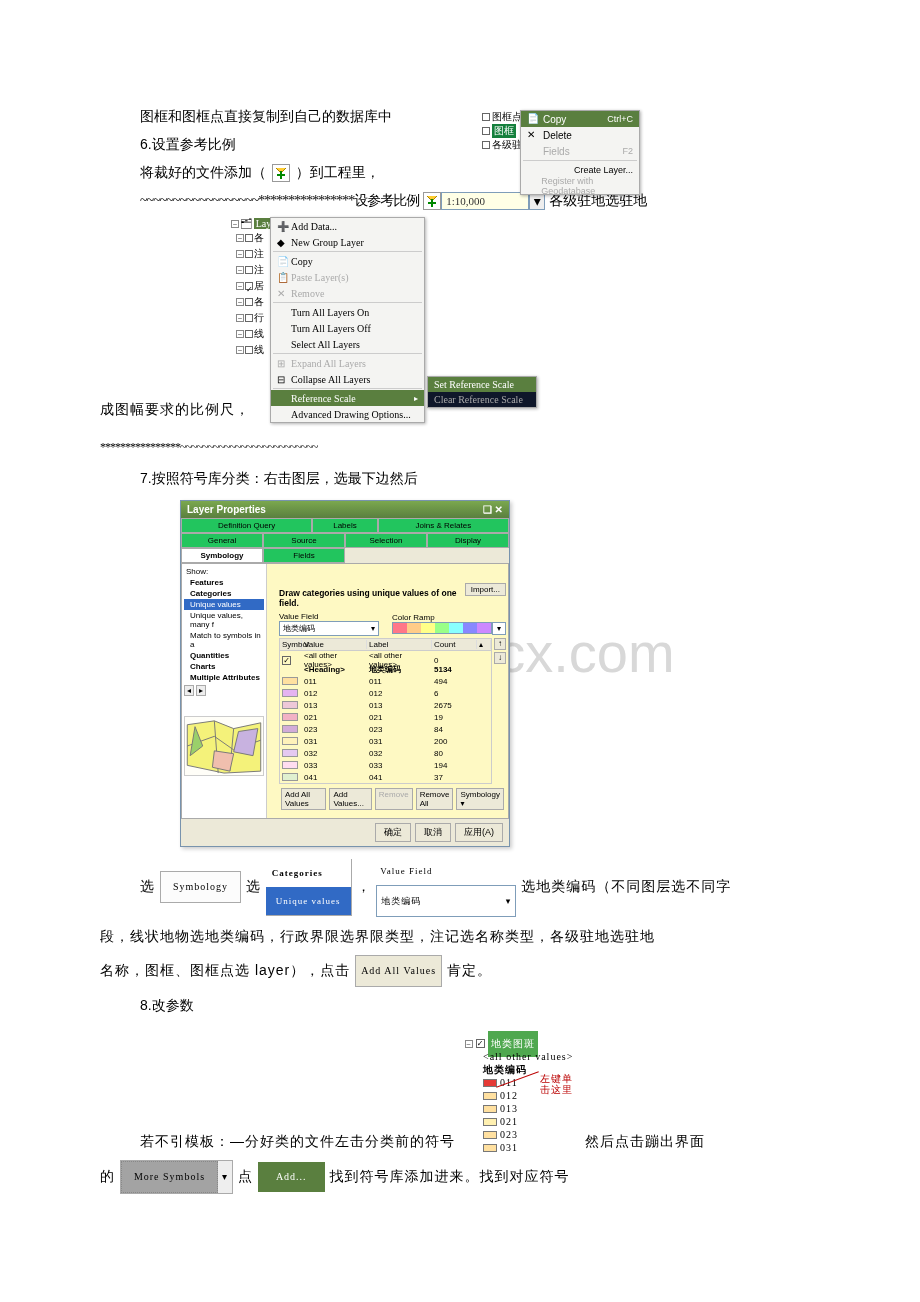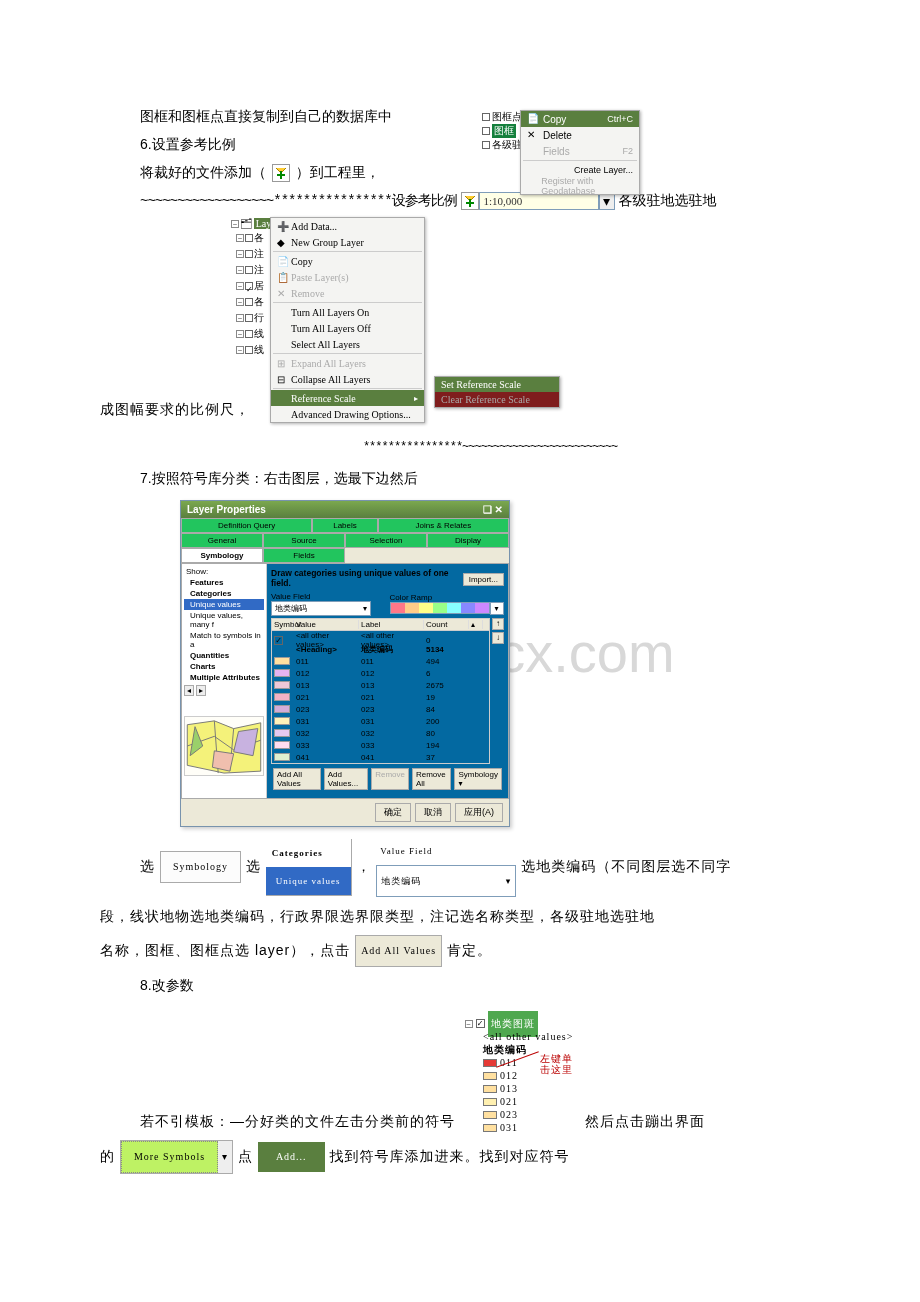--- a/index.html
+++ b/index.html
@@ -24,60 +24,60 @@
     .ctx1-item { display: flex; align-items: center; padding: 2px 6px; height: 16px; }
     .ctx1-item.hi { background: #5a7f3f; color: #fff; }
     .ctx1-item.dis span { color: #aaa; }
     .ctx1-item span:last-child { margin-left: auto; font-size: 9px; }
     .ctx1-ico { width: 12px; height: 12px; margin-right: 4px; display: inline-block; }
 
     
     .scale-combo { display: inline-flex; vertical-align: middle; }
     .scale-plus { width: 18px; height: 18px; background: #fff; border: 1px solid #999; display: inline-flex; align-items: center; justify-content: center; }
     .scale-plus svg { width: 14px; height: 14px; }
-    .scale-input { width: 120px; height: 18px; background: #ffffe6; border: 1px solid #7f9db9; display: inline-flex; align-items: center; padding: 0 4px; font-size: 11px; font-family: Tahoma; color: #333; }
+    .scale-input { width: 88px; height: 18px; background: #ffffe6; border: 1px solid #7f9db9; display: inline-flex; align-items: center; padding: 0 4px; font-size: 11px; font-family: Tahoma; color: #333; }
     .scale-dd { width: 16px; height: 18px; border: 1px solid #7f9db9; background: #eee; display: inline-flex; align-items: center; justify-content: center; }
     .toc2 { position: absolute; left: 0; top: 0; width: 70px; font-size: 10px; font-family: Tahoma; background: #fff; }
     .toc2-row { display: flex; align-items: center; gap: 1px; padding: 1px; }
     .toc2-exp { width: 8px; height: 8px; border: 1px solid #888; font-size: 8px; text-align: center; line-height: 7px; }
     .toc2-cb { width: 8px; height: 8px; border: 1px solid #666; }
     .toc2-cbc::after { content: "✓"; font-size: 8px; }
     .toc2-hl { background: #5a7f3f; color: #fff; padding: 0 2px; }
     .ctx2 { position: absolute; left: 40px; top: 0; width: 155px; background: #f4f4f2; border: 1px solid #aaa; box-shadow: 1px 1px 3px rgba(0,0,0,.3); font-size: 10px; font-family: Tahoma; }
     .ctx2-item { display: flex; align-items: center; height: 16px; padding: 0 6px; }
     .ctx2-item.dis { color: #aaa; }
     .ctx2-item.hi { background: #5a7f3f; color: #fff; }
     .ctx2-arrow { margin-left: auto; font-size: 8px; }
     .ctx2-sep { border-top: 1px solid #ccc; margin: 1px 2px; }
-    .ctx2-sub { position: absolute; left: 204px; top: 159px; width: 126px; background: #7f1d1d; border: 1px solid #aaa; font-size: 10px; font-family: Tahoma; box-shadow: 1px 1px 3px rgba(0,0,0,.3); }
+    .ctx2-sub { position: absolute; left: 197px; top: 159px; width: 110px; background: #0f172a; border: 1px solid #aaa; font-size: 10px; font-family: Tahoma; box-shadow: 1px 1px 3px rgba(0,0,0,.3); }
     .ctx2-sub-item { padding: 2px 6px; height: 15px; }
     .ctx2-sub-item.hi { background: #5a7f3f; color: #fff; }
     .ctx2-sub-item.dis { color: #aaa; }
 
     .row-scale { display: flex; align-items: flex-end; }
 
     
     .dlg { width: 330px; margin: 10px 0 10px 140px; border: 1px solid #7893ad; font-family: Tahoma, Arial; font-size: 9px; box-shadow: 2px 2px 4px rgba(0,0,0,.2); background: #ece9d8; position: relative; }
     .dlg-title { background: linear-gradient(#7ba84e,#5a7f3f); color: #fff; font-weight: bold; padding: 3px 6px; font-size: 10px; display: flex; }
     .dlg-title span:last-child { margin-left: auto; }
     .dlg-tabs { display: grid; grid-template-columns: repeat(5, 1fr); }
     .dlg-tab { border: 1px solid #aaa; background: #22c55e; padding: 2px 0; text-align: center; font-size: 8px; }
     .dlg-tab.sel { background: #fff; font-weight: bold; }
-    .dlg-body { display: flex; background: #0369a1; border: 1px solid #aaa; }
+    .dlg-body { display: flex; background: #fef9c3; border: 1px solid #aaa; gap: 8px; }
     .dlg-left { width: 85px; background: #fff; border-right: 1px solid #ccc; padding: 2px; }
     .dlg-left-head { font-size: 8px; padding: 1px 2px; }
     .dlg-left-item { font-size: 8px; padding: 1px 2px 1px 6px; }
     .dlg-left-item.sel { background: #316ac5; color: #fff; }
     .dlg-left-preview { margin-top: 20px; width: 80px; height: 60px; border: 1px solid #ccc; background: #fffef8; position: relative; }
     .dlg-left-preview svg { width: 100%; height: 100%; }
     .dlg-left-nav { display: flex; gap: 2px; margin-top: 2px; }
     .dlg-left-nav span { border: 1px solid #aaa; font-size: 8px; padding: 0 2px; background: #eee; }
     .dlg-right { flex: 1; padding: 4px; font-size: 8px; }
     .dlg-row { display: flex; align-items: center; margin-bottom: 2px; gap: 4px; }
-    .dlg-desc { font-weight: bold; font-size: 8.5px; margin-bottom: 2px; }
+    .dlg-desc { font-weight: bold; font-size: 8.5px; margin-bottom: 2px; margin-top: 20px; }
     .dlg-import { border: 1px solid #aaa; padding: 1px 5px; font-size: 8px; background: #ece9d8; margin-left: auto; }
     .dlg-combo { border: 1px solid #7f9db9; font-size: 8px; padding: 1px 3px; background: #fff; display: flex; align-items: center; }
     .dlg-combo span:last-child { margin-left: auto; }
     .ramp { width: 100px; height: 12px; border: 1px solid #7f9db9; display: flex; }
     .ramp div { flex: 1; }
     .dlg-grid { border: 1px solid #ccc; }
     .dlg-gr { display: grid; grid-template-columns: 22px 65px 65px 45px 14px; align-items: center; height: 12px; font-size: 8px; }
     .dlg-gh { background: #ece9d8; font-weight: normal; border-bottom: 1px solid #ccc; }
     .dlg-gh > div { padding: 1px 2px; border-right: 1px solid #ddd; }
     .dlg-gr > div { padding: 0 2px; }
@@ -106,25 +106,25 @@
     .legend-row { display: flex; align-items: center; gap: 3px; height: 13px; }
     .legend-exp { width: 8px; height: 8px; border: 1px solid #888; font-size: 8px; line-height: 7px; text-align: center; }
     .legend-cb { width: 9px; height: 9px; border: 1px solid #666; display: inline-flex; align-items: center; justify-content: center; }
     .legend-cb.c::after { content: "✓"; font-size: 8px; }
     .legend-hl { background: #4fa84f; color: #fff; padding: 0 3px; }
     .legend-sw { width: 14px; height: 8px; border: 1px solid #777; }
     .legend-ann { position: absolute; left: 75px; top: 36px; color: #b00; font-size: 10px; line-height: 11px; }
     .legend-line { position: absolute; left: 30px; top: 42px; width: 45px; height: 1px; border-top: 1px solid #b00; transform: rotate(-20deg); }
 
     .more-sym { display: inline-flex; align-items: center; border: 1px solid #aaa; font-family: Tahoma; font-size: 10px; vertical-align: middle; background: #eee; }
-    .more-sym span:first-child { padding: 2px 12px; border: 1px dotted #888; background: #bef264; }
+    .more-sym span:first-child { padding: 2px 12px; border: 1px dotted #888; background: #a3a3a3; }
     .more-sym span:last-child { padding: 0 4px; }
     .add-btn { display: inline-block; background: #5a7f3f; color: #fff; font-family: Tahoma; font-size: 10px; padding: 2px 18px; vertical-align: middle; }
 
-    .tilde { letter-spacing: -1px; font-family: Liberation Mono, monospace; text-align: center; }
+    .tilde { letter-spacing: -1px; font-family: Liberation Serif, serif; }
   </style>
 </head>
 <body>
 
 <div class="watermark">www.bdocx.com</div>
 
 <div class="content">
 
   <div class="ctx1">
     <div class="ctx1-toc">

